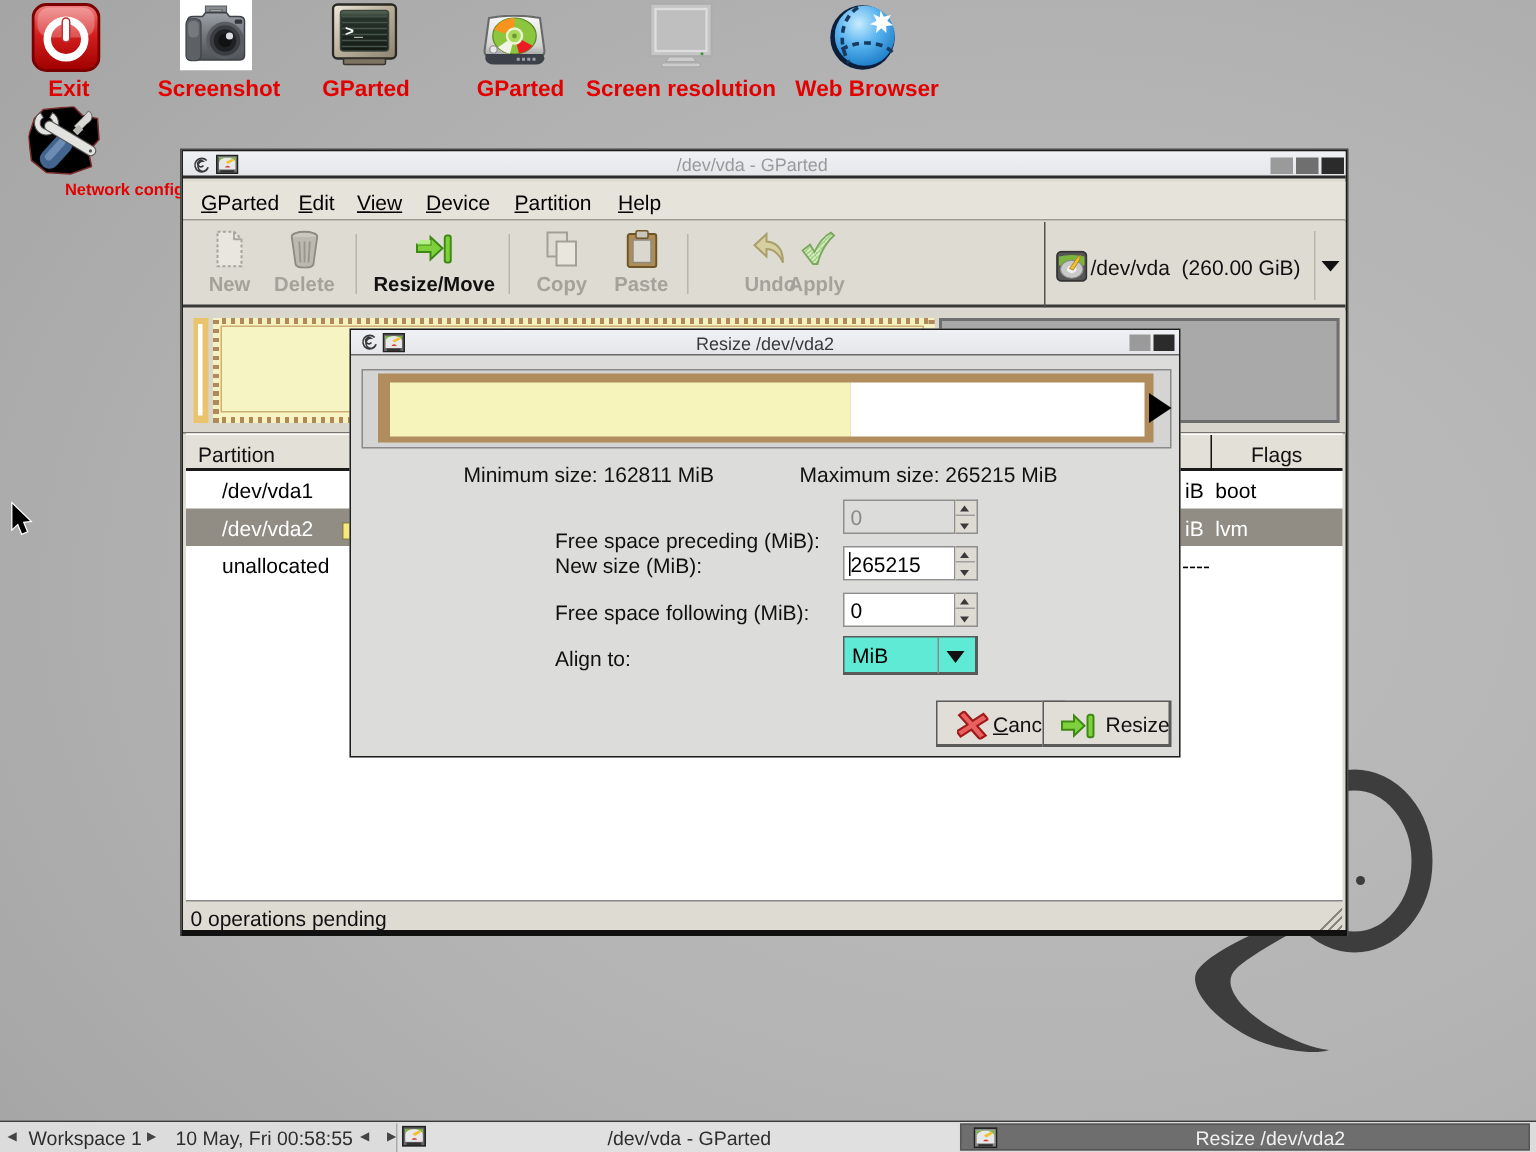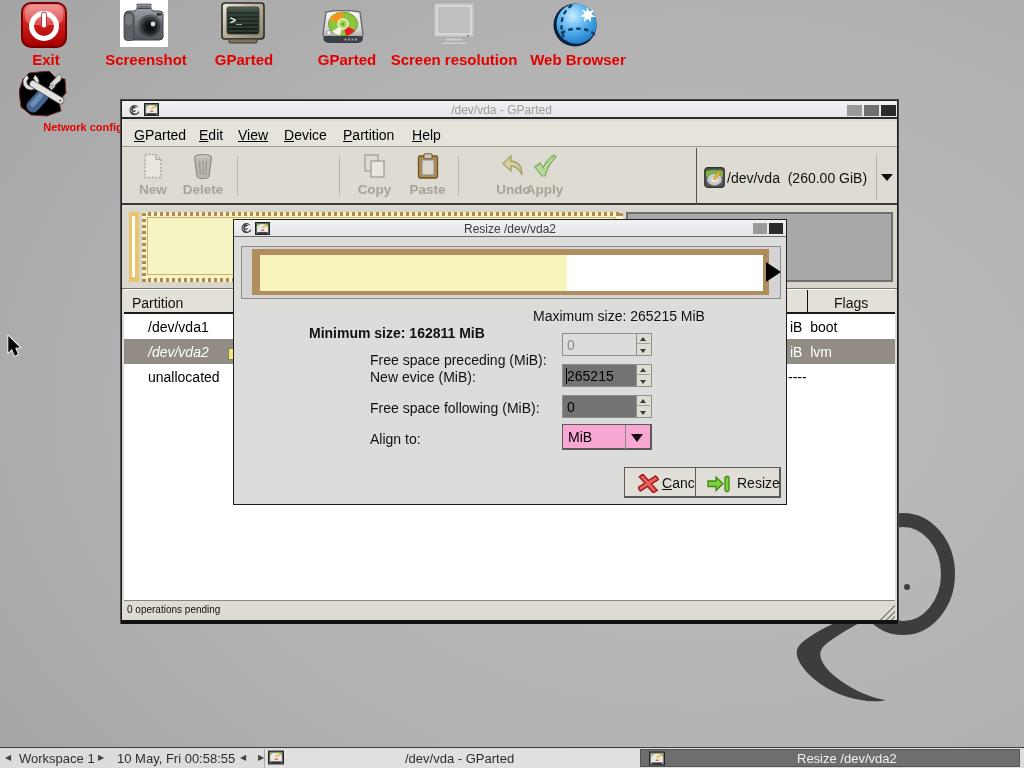--- a/index.html
+++ b/index.html
@@ -43,33 +43,33 @@
   background:#d9d6ce; border-bottom:1px solid #76736b;
 }
 #thead {
   position:absolute; left:2px; top:188px; width:771px; height:25px;
   background:#e3e0d8; border-bottom:2px solid #1a1a1a; border-top:1px solid #fff;
   font-size:14px; color:#111;
 }
 #tbody { position:absolute; left:2px; top:213px; width:771px; height:286px; background:#fff; font-size:14px; }
 #statusbar {
   position:absolute; left:2px; top:499px; width:771px; height:20px;
-  background:#dedbd3; border-top:1px solid #888; font-size:10px; color:#111;
+  background:#dedbd3; border-top:1px solid #888; font-size:14px; color:#111;
 }
 
 #dlg {
   position:absolute; left:233px; top:219px; width:554px; height:286px;
   border:1px solid #1f1f1f; background:#dcdcda; z-index:20;
 }
 #dtitle {
   position:absolute; left:0; top:0; width:552px; height:17px;
   background:linear-gradient(#f0f1f5,#e4e6ea); border-bottom:1px solid #6a6a6a;
 }
 .fld-label { position:absolute; left:136px; font-size:14px; color:#111; }
-.entry { position:absolute; left:328px; width:75px; height:23px; border:1px solid #8f8f8f; background:#737373; font-size:14px; color:#000; padding:3px 0 0 4px; }
+.entry { position:absolute; left:328px; width:75px; height:23px; border:1px solid #8f8f8f; background:#ffffff; font-size:14px; color:#000; padding:3px 0 0 4px; }
 .spinner { position:absolute; left:403px; width:15px; height:23px; border:1px solid #8f8f8f; border-left:none; background:#dedbd3; }
 .spinner i { position:absolute; left:0; width:13px; height:10px; }
 .spinner i::before { content:""; position:absolute; left:3px; width:0; height:0; }
 .spinner i.up { top:0; border-bottom:1px solid #9f9f9f; }
 .spinner i.up::before { top:3px; border:3.5px solid transparent; border-bottom:4px solid #3a3a3a; border-top:none; }
 .spinner i.dn { bottom:0; }
 .spinner i.dn::before { top:3.5px; border:3.5px solid transparent; border-top:4px solid #3a3a3a; border-bottom:none; }
 .btn {
   position:absolute; height:31px; background:#e1ded7;
   border:1px solid #5a5a5a; border-right-width:2px; border-bottom-width:2px;
@@ -276,20 +276,27 @@
             <ellipse cx="12" cy="4.5" rx="8.5" ry="3" fill="#cac7bf" stroke="#8d8a82" stroke-width="1.2"></ellipse>
             <path d="M 3.5 5 Q 5 15 6 23 Q 6.5 25.5 12 25.5 Q 17.5 25.5 18 23 Q 19 15 20.5 5" fill="#bcb9b1" stroke="#8d8a82" stroke-width="1.2"></path>
             <g stroke="#98958d" stroke-width="1.2">
               <path d="M 8.5 8 L 9.3 22"></path>
               <path d="M 12 8 L 12 22"></path>
               <path d="M 15.5 8 L 14.7 22"></path>
             </g>
           </svg>
     </div>Delete</div>
     <div class="tsep" style="left:115px;"></div>
+    <div class="titem" style="left:127px; width:80px; color:#111;"><div class="ic">
+      <svg width="26" height="26" viewBox="0 0 26 26">
+            <path d="M 2 10 L 11 10 L 11 5 L 19 12.5 L 11 20 L 11 15 L 2 15 Z" fill="#7ed03c" stroke="#3e8814" stroke-width="1.3"></path>
+            <path d="M 2 10 L 11 10 L 11 7 L 4 7 Z" fill="#b4ef8a" stroke="none"></path>
+            <rect x="20.5" y="4" width="4" height="18" rx="1.5" fill="#7ed03c" stroke="#3e8814" stroke-width="1.3"></rect>
+          </svg>
+    </div>Resize/Move</div>
     <div class="tsep" style="left:217px;"></div>
     <div class="titem" style="left:230px; width:45px;"><div class="ic">
       <svg width="26" height="26" viewBox="0 0 26 26">
             <rect x="3" y="2" width="13" height="16" fill="#dedbd3" stroke="#a29f97" stroke-width="1.3"></rect>
             <rect x="9" y="8" width="13" height="16" fill="#e9e6de" stroke="#a29f97" stroke-width="1.3"></rect>
           </svg>
     </div>Copy</div>
     <div class="titem" style="left:283px; width:45px;"><div class="ic">
       <svg width="24" height="26" viewBox="0 0 24 26">
             <rect x="2.5" y="3" width="19" height="22" rx="1.5" fill="#ad8d55" stroke="#6e5426" stroke-width="1.3"></rect>
@@ -347,21 +354,21 @@
     <div class="abs" style="left:8px; top:5px;">Partition</div>
     <div class="abs" style="left:683px; top:0; width:1px; height:25px; background:#111;"></div>
     <div class="abs" style="left:710px; top:5px;">Flags</div>
   </div>
   <div id="tbody">
     <div class="abs" style="left:0; top:0; width:771px; height:25px;">
       <span class="abs" style="left:24px; top:5px;">/dev/vda1</span>
       <span class="abs" style="left:666px; top:5px;">iB&nbsp; boot</span>
     </div>
     <div class="abs" style="left:0; top:25px; width:771px; height:25px; background:#918d84; color:#fff;">
-      <span class="abs" style="left:24px; top:5px;font-style:italic;">/dev/vda2</span>
+      <span class="abs" style="left:24px; top:5px;">/dev/vda2</span>
       <div class="abs" style="left:104px; top:9px; width:6px; height:12px; background:#f5e97d; border:1px solid #8a8350;"></div>
       <span class="abs" style="left:666px; top:5px;">iB&nbsp; lvm</span>
     </div>
     <div class="abs" style="left:0; top:50px; width:771px; height:25px;">
       <span class="abs" style="left:24px; top:5px;">unallocated</span>
       <span class="abs" style="left:664px; top:5px;">----</span>
     </div>
   </div>
   <div class="abs" style="left:-1px; top:519px; width:777px; height:4px; background:#111; z-index:5;"></div>
   <div id="statusbar">
@@ -390,46 +397,46 @@
     <div class="tb-btn" style="left:535px; top:3px; width:14px; height:11px; background:#2b2b2b;"></div>
   </div>
 
   <div class="abs" style="left:7px; top:26px; width:540px; height:53px; border:1px solid #8a8a8a; background:#d4d4d4;">
     <div class="abs" style="left:10px; top:2px; width:517px; height:46px; background:#b18c5d;">
       <div class="abs" style="left:8px; top:6px; width:307px; height:36px; background:#f7f4bb;"></div>
       <div class="abs" style="left:315px; top:6px; width:196px; height:36px; background:#fff;"></div>
     </div>
     <div class="abs" style="left:524px; top:15px; width:0; height:0; border:10px solid transparent; border-left:15px solid #000;"></div>
   </div>
-  <div class="abs" style="left:75px; top:105px; font-size:14px; color:#111;font-weight:bold;">Minimum size: 162811 MiB</div>
+  <div class="abs" style="left:75px; top:88px; font-size:14px; color:#111;">Minimum size: 162811 MiB</div>
   <div class="abs" style="left:299px; top:88px; font-size:14px; color:#111;">Maximum size: 265215 MiB</div>
 
   <div class="fld-label" style="top:119px;margin-top:13px;">Free space preceding (MiB):</div>
   <div class="entry" style="top:113px; background:#dcdcda; color:#8a8a8a;">0</div>
   <div class="spinner" style="top:113px;">
       <i class="up"></i>
       <i class="dn"></i>
     </div>
 
-  <div class="fld-label" style="top:149px;">New evice (MiB):</div>
+  <div class="fld-label" style="top:149px;">New size (MiB):</div>
   <div class="entry" style="top:144px;"><span style="position:absolute;left:3px;top:3px;width:1px;height:16px;background:#000;"></span>265215</div>
   <div class="spinner" style="top:144px;">
       <i class="up"></i>
       <i class="dn"></i>
     </div>
 
   <div class="fld-label" style="top:180px;">Free space following (MiB):</div>
   <div class="entry" style="top:175px;">0</div>
   <div class="spinner" style="top:175px;">
       <i class="up"></i>
       <i class="dn"></i>
     </div>
 
   <div class="fld-label" style="top:211px;">Align to:</div>
-  <div class="abs" style="left:328px; top:204px; width:90px; height:26px; border:1px solid #5a5a5a; border-right-width:2px; border-bottom-width:2px; background:#f9a8d4;">
+  <div class="abs" style="left:328px; top:204px; width:90px; height:26px; border:1px solid #5a5a5a; border-right-width:2px; border-bottom-width:2px; background:#5eead4;">
     <span class="abs" style="left:5px; top:4px; font-size:14px;">MiB</span>
     <div class="abs" style="left:62px; top:0; width:1px; height:24px; background:#8a8a8a;"></div>
     <div class="abs" style="left:68px; top:9px; width:0; height:0; border:6px solid transparent; border-top:8px solid #111;"></div>
   </div>
 
   <div class="btn" style="left:369px; top:247px; width:86px;margin-left:21px;">
     <svg class="abs" style="left:13px; top:6px;" width="21" height="19" viewBox="0 0 21 19">
         <path d="M 3.5 1 L 10 6.5 L 16.5 1 L 20 4 L 13.5 9.5 L 20 15 L 16.5 18 L 10 12.5 L 3.5 18 L 0.5 15 L 7 9.5 L 0.5 4 Z" fill="#e86060" stroke="#a01818" stroke-width="1.4" transform="rotate(8 10 9.5)"></path>
       </svg>
     <span class="abs" style="left:37px; top:7px;"><u>C</u>ancel</span>

